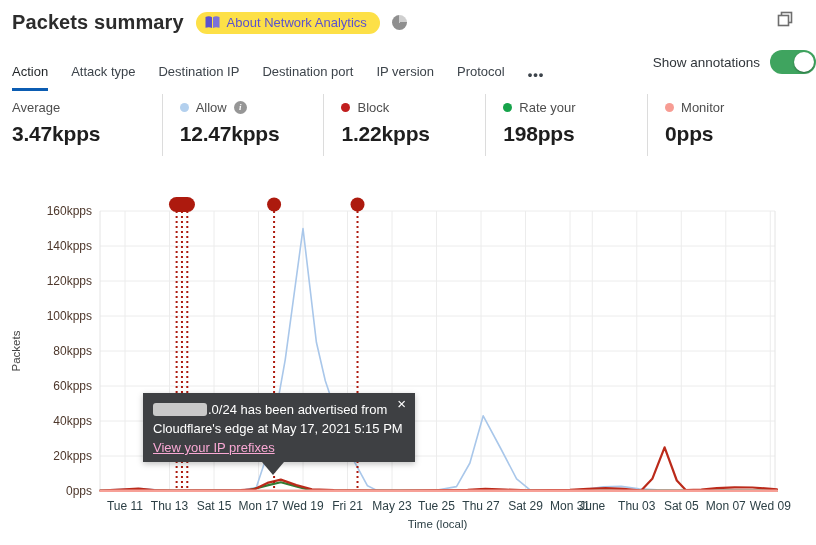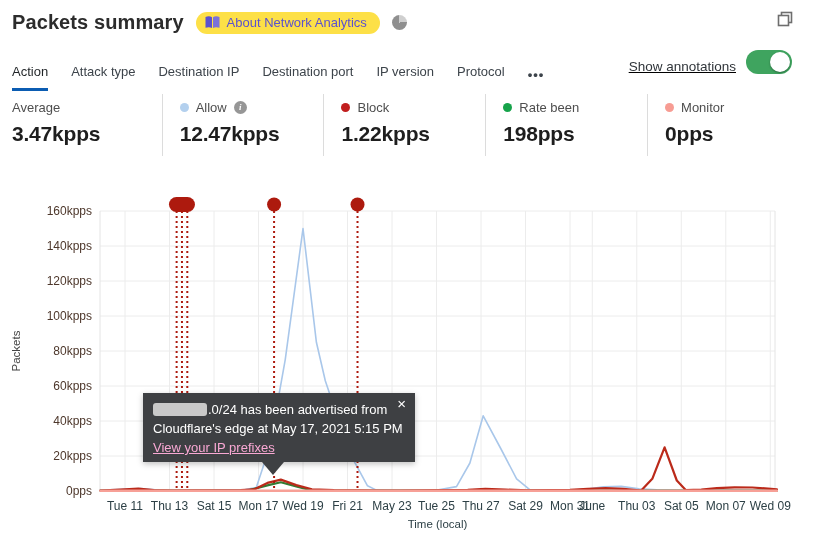--- a/index.html
+++ b/index.html
@@ -15,21 +15,21 @@
   .pie-icon { width:15px; height:15px; border-radius:50%;
               background:conic-gradient(#cfcfcf 0 88deg,#8f8f8f 88deg 360deg); }
   .restore { position:absolute; top:11px; right:23px; width:16px; height:16px; cursor:pointer; }
 
   
   .tabs { position:absolute; top:64px; left:12px; display:flex; gap:23px; align-items:flex-end; }
   .tab { font-size:13px; color:#3d444b; padding-bottom:9px; border-bottom:3px solid transparent; cursor:pointer; }
   .tab.active { color:#1f2326; border-bottom-color:#0b5cb2; }
   .tab-more { font-size:13px; color:#3d444b; letter-spacing:1px; padding-bottom:9px; cursor:pointer; font-weight:bold; }
 
-  .annotations { position:absolute; top:50px; right:24px; display:flex; align-items:flex-end; gap:10px;text-decoration:underline; }
+  .annotations { position:absolute; top:50px; right:0; display:flex; align-items:center; gap:10px; }
   .annotations-label { font-size:13.5px; color:#30353a; }
   .toggle { width:46px; height:24px; border-radius:12px; background:#3fa45f; position:relative; cursor:pointer; }
   .toggle-knob { position:absolute; top:2px; right:2px; width:20px; height:20px; border-radius:50%;
                  background:#fff; box-shadow:0 1px 2px rgba(0,0,0,.35); }
 
   
   .stats { position:absolute; top:94px; left:12px; right:12px; display:flex; }
   .stat { padding-top:4px; height:62px; }
   .stat + .stat { border-left:1px solid #dcdcdc; padding-left:17px; }
   .stat-0 { width:153px; } .stat-1 { width:165px; } .stat-2 { width:165px; }
@@ -187,21 +187,21 @@
   <div class="stat stat-2">
     <div class="stat-label-row">
       <span class="dot" style="background: rgb(193, 30, 30);"></span>
       <span>Block</span>
     </div>
     <div class="stat-value">1.22kpps</div>
   </div>
   <div class="stat stat-3">
     <div class="stat-label-row">
       <span class="dot" style="background: rgb(22, 163, 74);"></span>
-      <span>Rate been</span>
+      <span>Rate your</span>
     </div>
     <div class="stat-value">198pps</div>
   </div>
   <div class="stat stat-4">
     <div class="stat-label-row">
       <span class="dot" style="background: rgb(247, 156, 147);"></span>
       <span>Monitor</span>
     </div>
     <div class="stat-value">0pps</div>
   </div>

